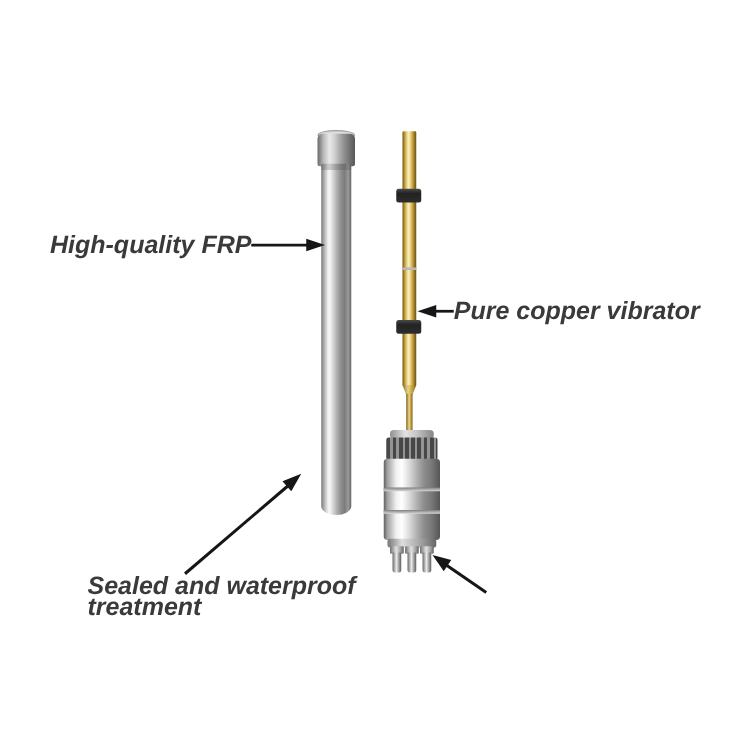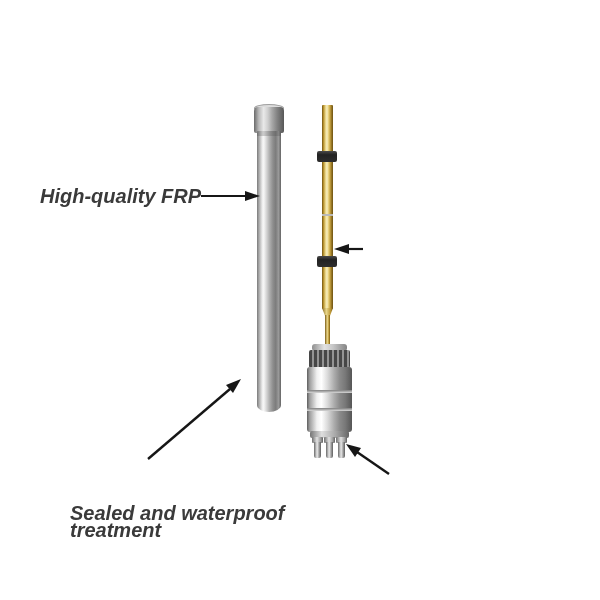--- a/index.html
+++ b/index.html
@@ -108,21 +108,21 @@
     position:absolute;
     color:#3a3a3a;
     font-weight:bold;
     font-style:italic;
     font-size:20px;
     line-height:20px;
     white-space:nowrap;
   }
   .label-frp{left:40px;top:186px;width:160px;text-align:right;}
   .label-vibrator{left:363px;top:239px;}
-  .label-sealed{left:70px;top:461px;line-height:17px;white-space:normal;width:230px;margin-top:44px;}
+  .label-sealed{left:70px;top:461px;line-height:17px;white-space:normal;width:230px;}
   .label-connector{left:335px;top:470px;}
 
   .arrows{position:absolute;left:0;top:0;width:600px;height:600px;}
 </style>
 </head>
 <body>
 
 <div class="stage">
 
   <div class="part cap-top"></div>
@@ -144,20 +144,21 @@
   <div class="part groove g2"></div>
   <div class="part flange"></div>
   <div class="part nut nut1"></div>
   <div class="part nut nut2"></div>
   <div class="part nut nut3"></div>
   <div class="part pin pin1"></div>
   <div class="part pin pin2"></div>
   <div class="part pin pin3"></div>
 
   <div class="label label-frp">High-quality FRP</div>
+  <div class="label label-vibrator">Pure copper vibrator</div>
   <div class="label label-sealed">
     <span>Sealed and waterproof</span><br>
     <span>treatment</span>
   </div>
 
   <svg class="arrows" viewBox="0 0 600 600" xmlns="http://www.w3.org/2000/svg">
 
     <g>
       <line x1="201" y1="196" x2="247" y2="196" stroke="#161616" stroke-width="2.2"></line>
       <polygon points="260,196 245,191 245,201" fill="#161616"></polygon>

